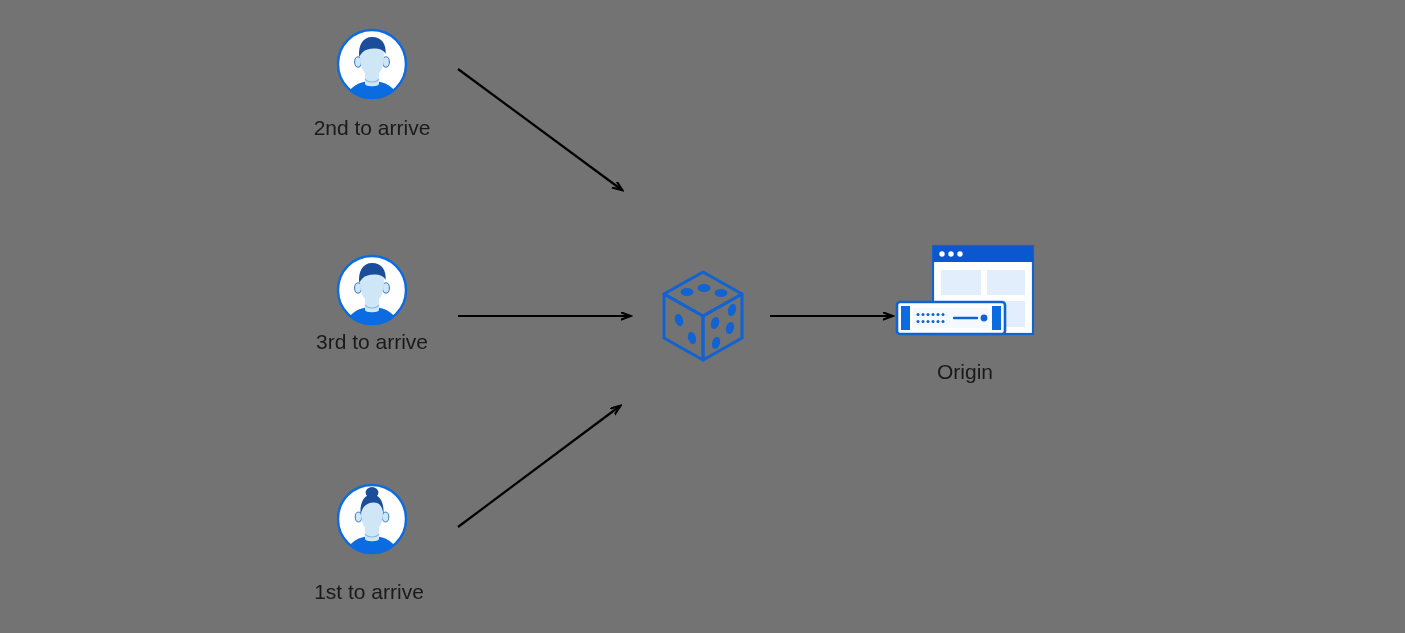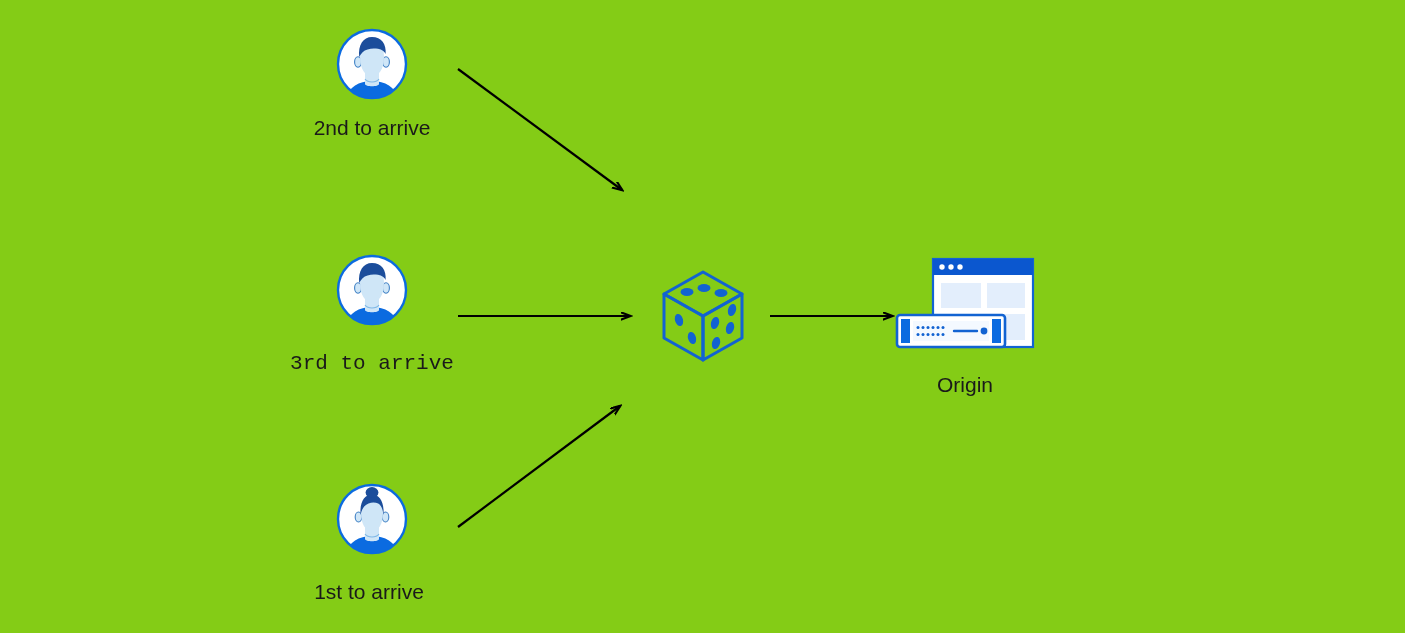--- a/index.html
+++ b/index.html
@@ -8,21 +8,21 @@
     background: #ffffff;
   }
   body {
     font-family: "Liberation Sans", sans-serif;
     -webkit-font-smoothing: antialiased;
   }
   #canvas {
     position: relative;
     width: 1405px;
     height: 633px;
-    background: #84cc16;
+    background: #737373;
     overflow: hidden;
   }
   .node {
     position: absolute;
   }
   .node-label {
     position: absolute;
     width: 260px;
     text-align: center;
     font-size: 21px;
@@ -109,21 +109,21 @@
       <g clip-path="url(#clipB)">
         <path d="M37 54 C20 54 10 64 8 80 L66 80 C64 64 54 54 37 54 Z" fill="#0b6be0"></path>
         <path d="M30 45 L44 45 L44 57 C44 60 30 60 30 57 Z" fill="#cfe6f7"></path>
         <path d="M30 52 C33 56 41 56 44 52" fill="none" stroke="#7fb8e6" stroke-width="1.2"></path>
         <ellipse cx="23" cy="35" rx="3.4" ry="5.2" fill="#cfe6f7" stroke="#3d7fc4" stroke-width="1.1"></ellipse>
         <ellipse cx="51" cy="35" rx="3.4" ry="5.2" fill="#cfe6f7" stroke="#3d7fc4" stroke-width="1.1"></ellipse>
         <path d="M25 30 C25 19 30 14 37 14 C44 14 49 19 49 30 C49 42 44 49 37 49 C30 49 25 42 25 30 Z" fill="#cfe6f7"></path>
         <path d="M24.2 30 C23 18 28 10 37 10 C46.5 10 51.5 17 50.6 27 C49.6 24.5 47 22.6 43 21.8 C38 20.8 31 21.6 27.6 25.2 C26.2 26.7 25.2 28.3 24.2 30 Z" fill="#1b4d9b"></path>
       </g>
     </svg>
-    <div class="node-label" style="left:-93px; top:98px;font-family:Liberation Mono, monospace;">3rd to arrive</div>
+    <div class="node-label" style="left:-93px; top:76px;">3rd to arrive</div>
   </div>
 
   <div class="node" style="left:335px; top:482px;">
     <svg class="avatar" viewBox="0 0 74 74" xmlns="http://www.w3.org/2000/svg">
       <defs>
         <clipPath id="clipC">
             <circle cx="37" cy="37" r="34"></circle>
           </clipPath>
       </defs>
       <circle cx="37" cy="37" r="34" fill="#ffffff" stroke="#0b6be0" stroke-width="2.4"></circle>
@@ -162,21 +162,21 @@
         <ellipse cx="34" cy="70" rx="4" ry="6.2" transform="rotate(-16 34 70)"></ellipse>
 
         <ellipse cx="74" cy="42" rx="4" ry="6.2" transform="rotate(16 74 42)"></ellipse>
         <ellipse cx="57" cy="55" rx="4" ry="6.2" transform="rotate(16 57 55)"></ellipse>
         <ellipse cx="72" cy="60" rx="4" ry="6.2" transform="rotate(16 72 60)"></ellipse>
         <ellipse cx="58" cy="75" rx="4" ry="6.2" transform="rotate(16 58 75)"></ellipse>
       </g>
     </svg>
   </div>
 
-  <div class="node origin" style="left:893px; top:255px;">
+  <div class="node origin" style="left:893px; top:242px;">
     <svg width="145" height="105" viewBox="0 0 145 105" xmlns="http://www.w3.org/2000/svg">
 
       <g>
         <rect x="40" y="4" width="100" height="88" fill="#ffffff" stroke="#1263d2" stroke-width="2.2"></rect>
         <rect x="40" y="4" width="100" height="16" fill="#0b57cf"></rect>
         <circle cx="49" cy="12" r="2.7" fill="#ffffff"></circle>
         <circle cx="58" cy="12" r="2.7" fill="#ffffff"></circle>
         <circle cx="67" cy="12" r="2.7" fill="#ffffff"></circle>
         <rect x="48" y="28" width="40" height="25" fill="#e3eefc"></rect>
         <rect x="94" y="28" width="38" height="25" fill="#e3eefc"></rect>

